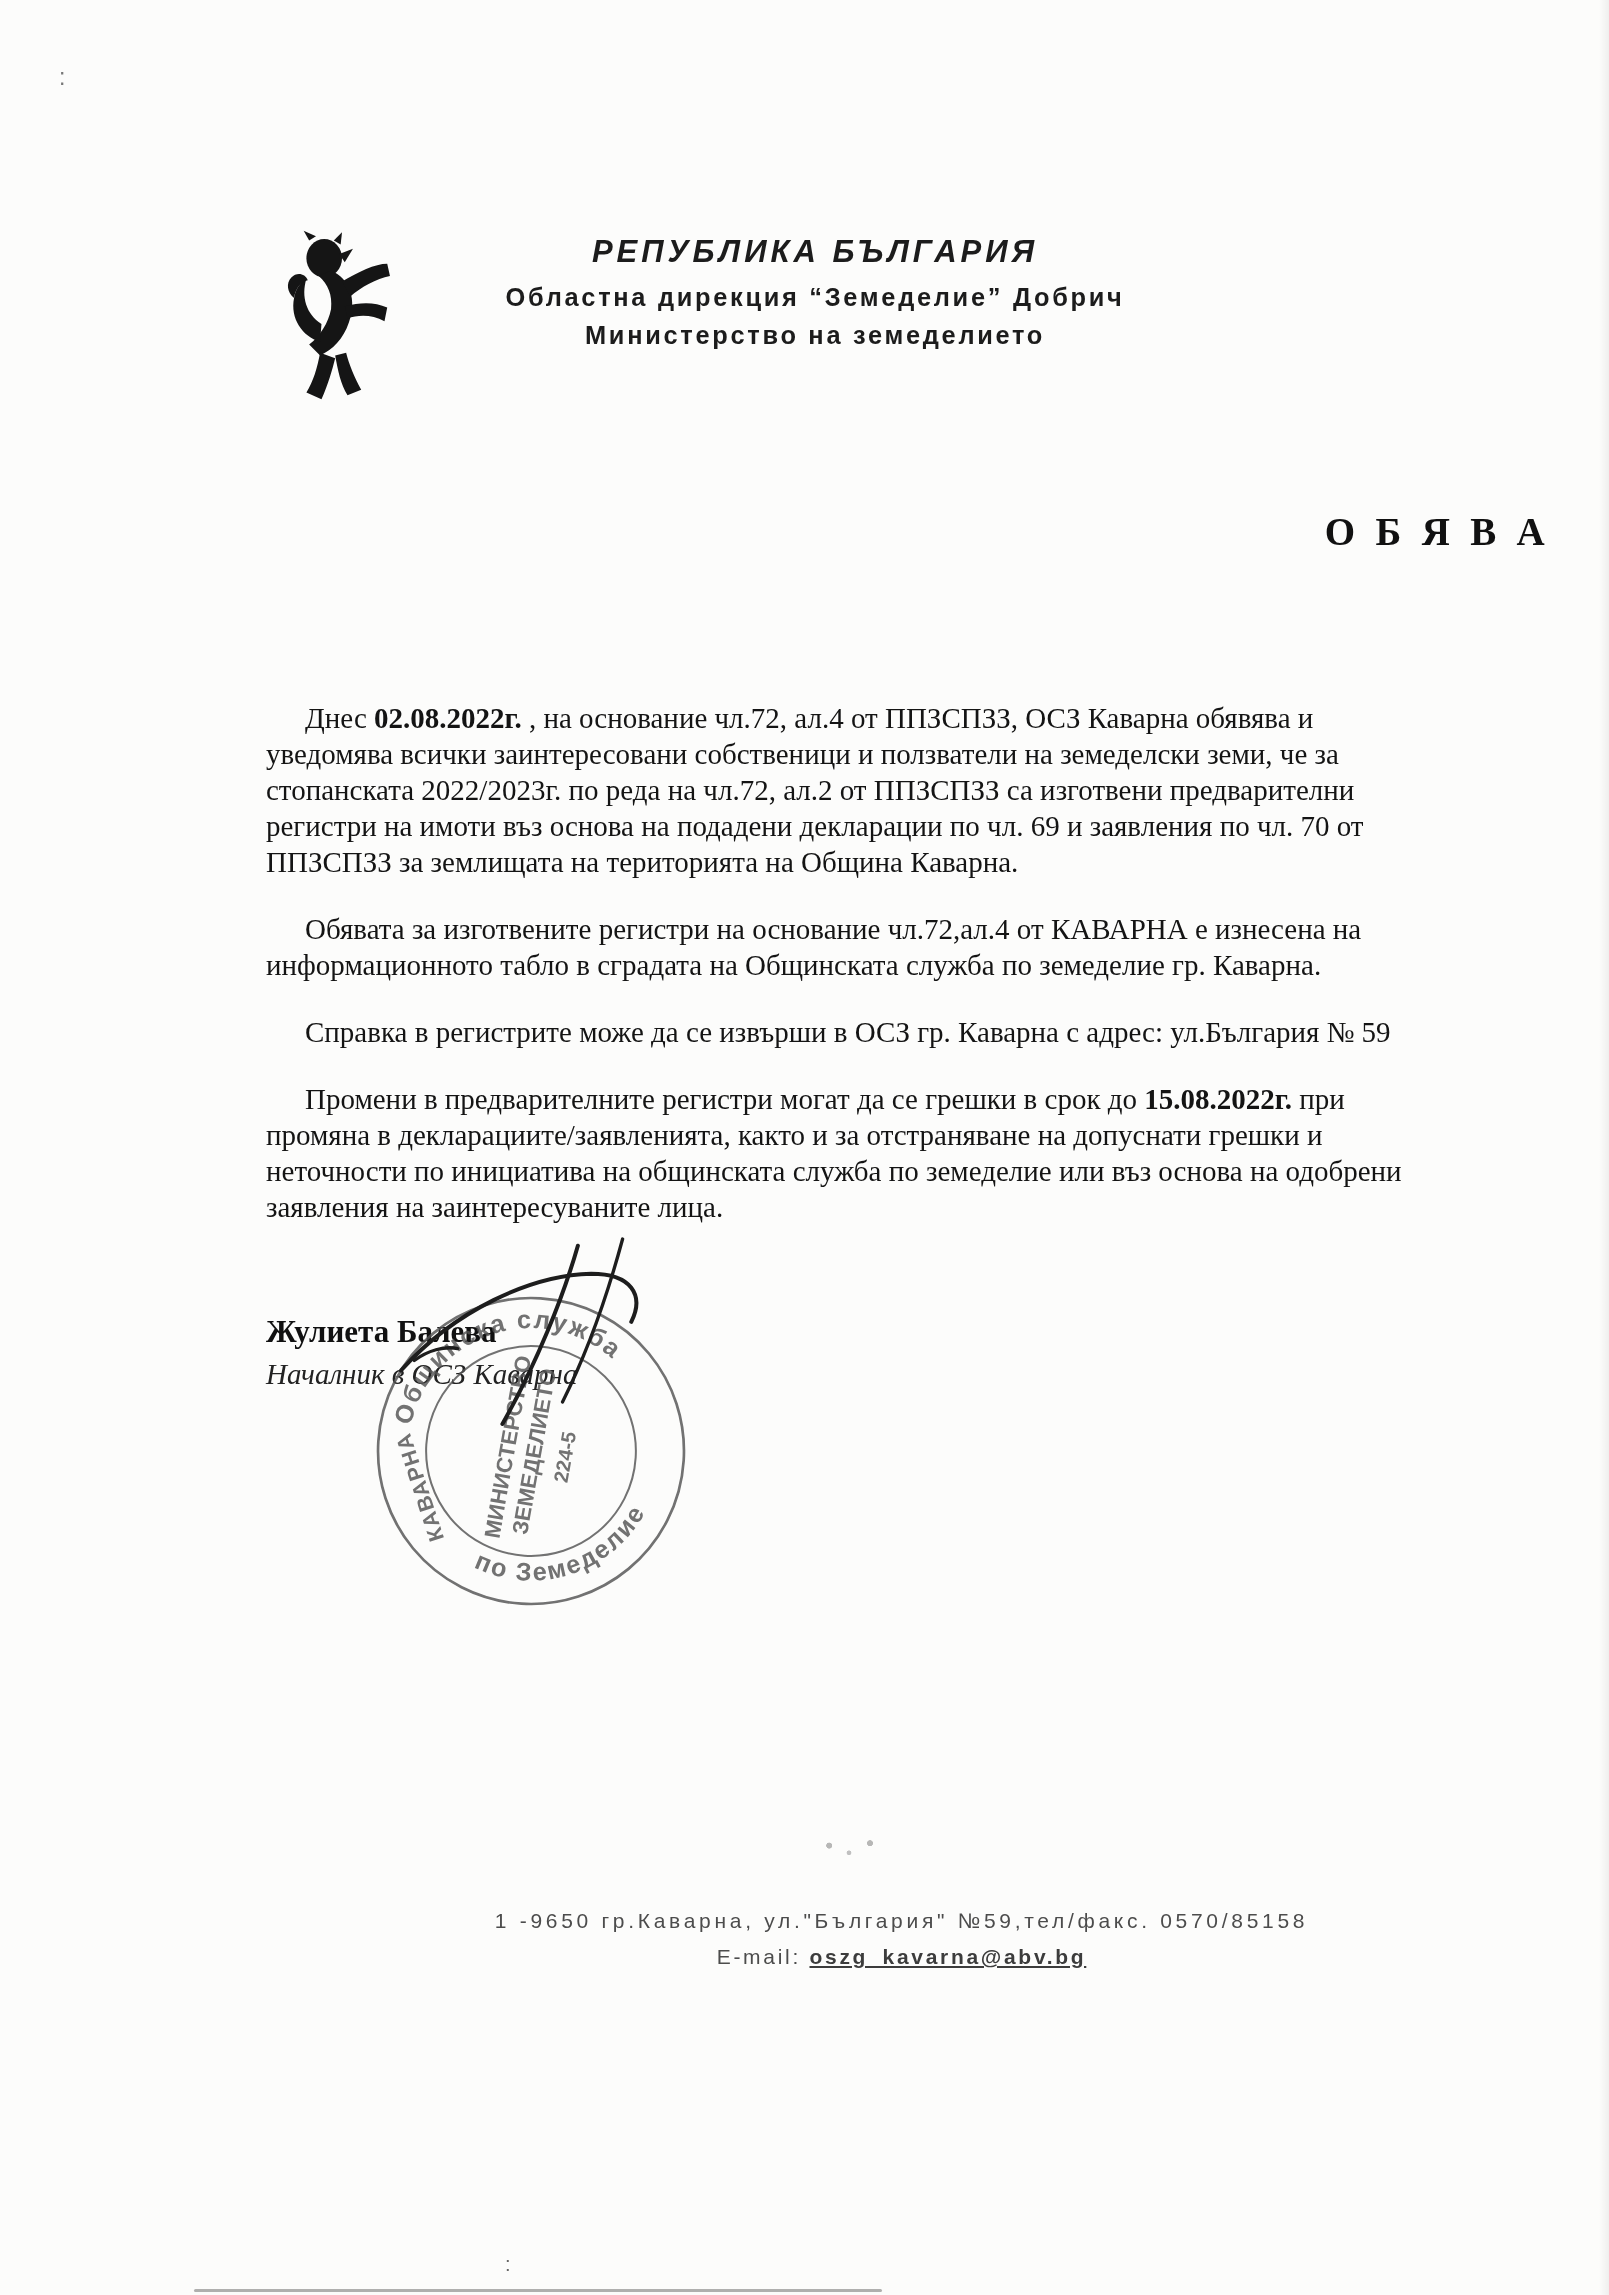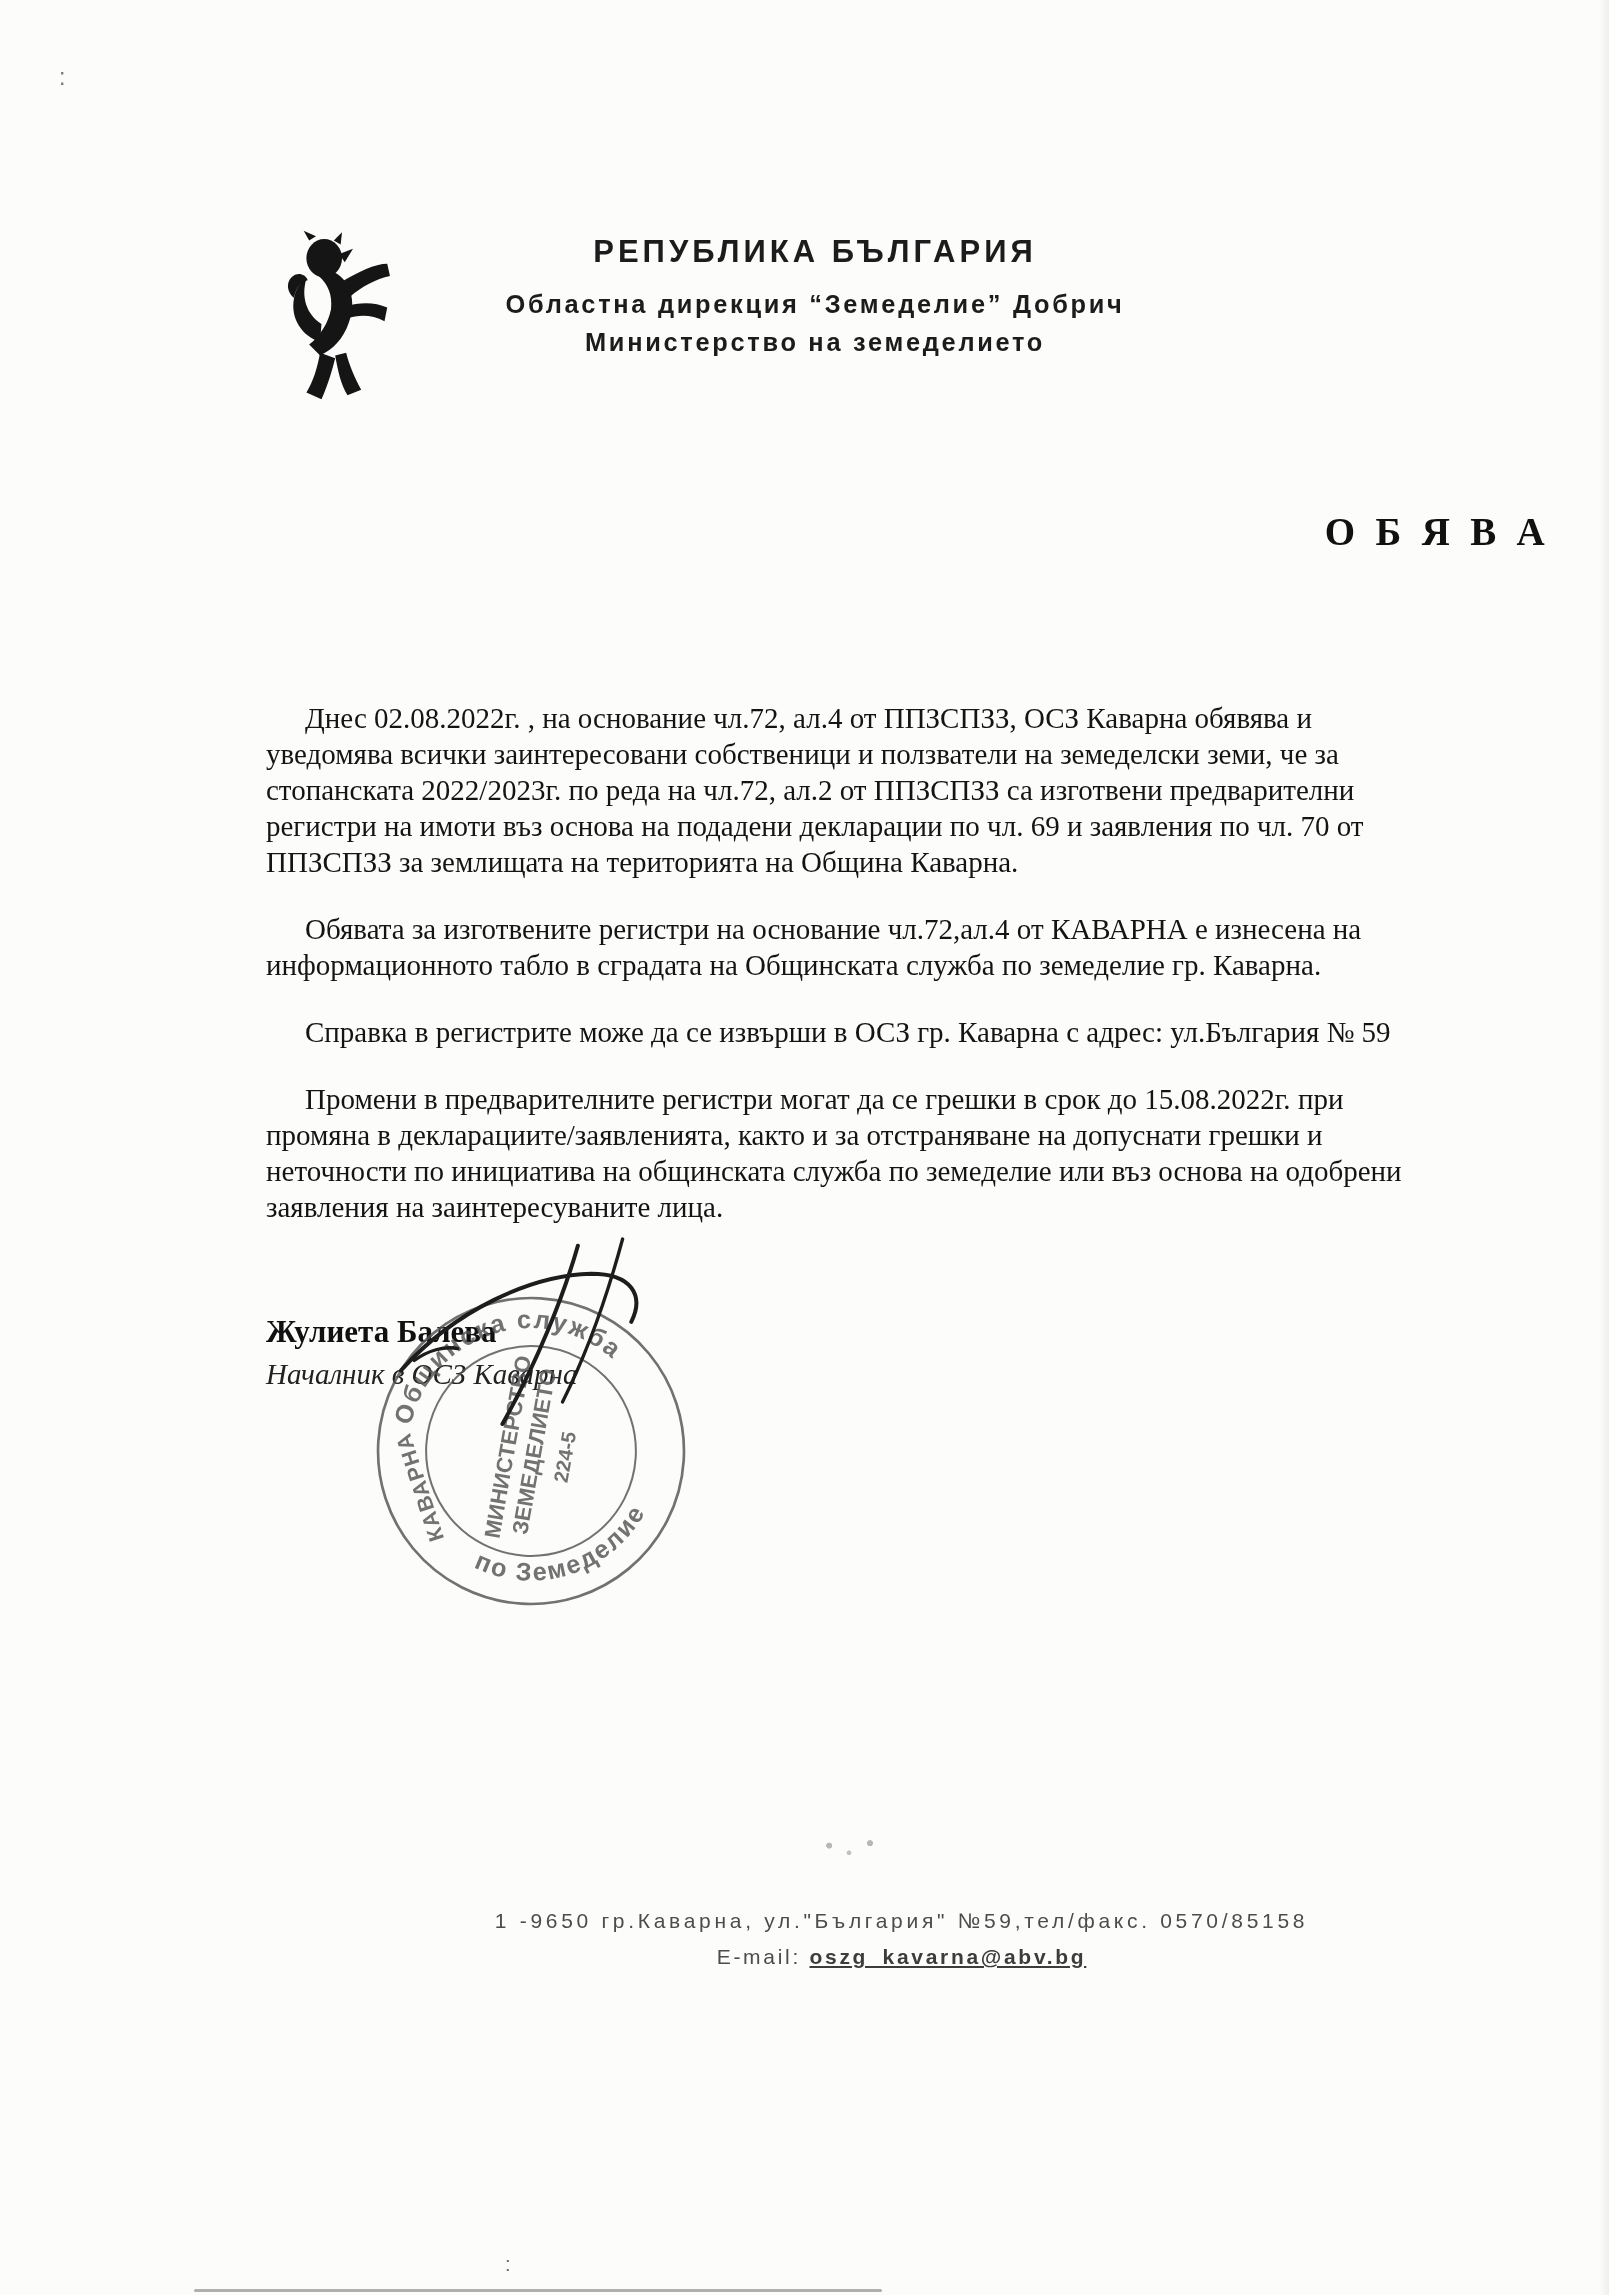--- a/index.html
+++ b/index.html
@@ -17,40 +17,40 @@
   .emblem {
     position:absolute; left:279px; top:229px;
     width:137px; height:179px;
   }
   .letterhead-text {
     position:absolute; left:374px; top:234px; width:882px;
     text-align:center;
     font-family:"Liberation Sans", sans-serif;
     font-weight:bold; color:#1c1c1c;
   }
-  .lh-country { font-size:31px; letter-spacing:4px; margin-bottom:20px; }
+  .lh-country { font-size:31px; letter-spacing:4px; margin-bottom:13px;font-style:italic; }
   .lh-line    { font-size:25.4px; letter-spacing:2.7px; margin-bottom:8.7px; }
   .lh-shift   { padding-left:74px; }
 
   
   .doc-title {
     position:absolute; left:0; top:509px; width:1550px;
     text-align:right;
     font-family:"Liberation Serif", serif;
     font-weight:bold; font-size:39px; letter-spacing:5.3px;
     color:#111;
   }
 
   
   .body-text {
     position:absolute; left:266px; top:700px; width:1153px;
     font-size:29px; line-height:36px; color:#141414;
   }
   .body-text p { margin:0 0 31px 0; text-indent:39px; }
-  .body-text b { font-weight:normal;margin-top:36px; }
+  .body-text b { font-weight:bold;margin-top:36px; }
 
   
   .signature-block { position:absolute; left:266px; top:1314px; }
   .sig-name  { font-weight:bold; font-size:31px; color:#111; }
   .sig-title { font-style:italic; font-size:29px; margin-top:8px; color:#222; }
 
   .stamp-svg {
     position:absolute; left:364px; top:1284px;
     width:334px; height:334px; opacity:.82;
   }

